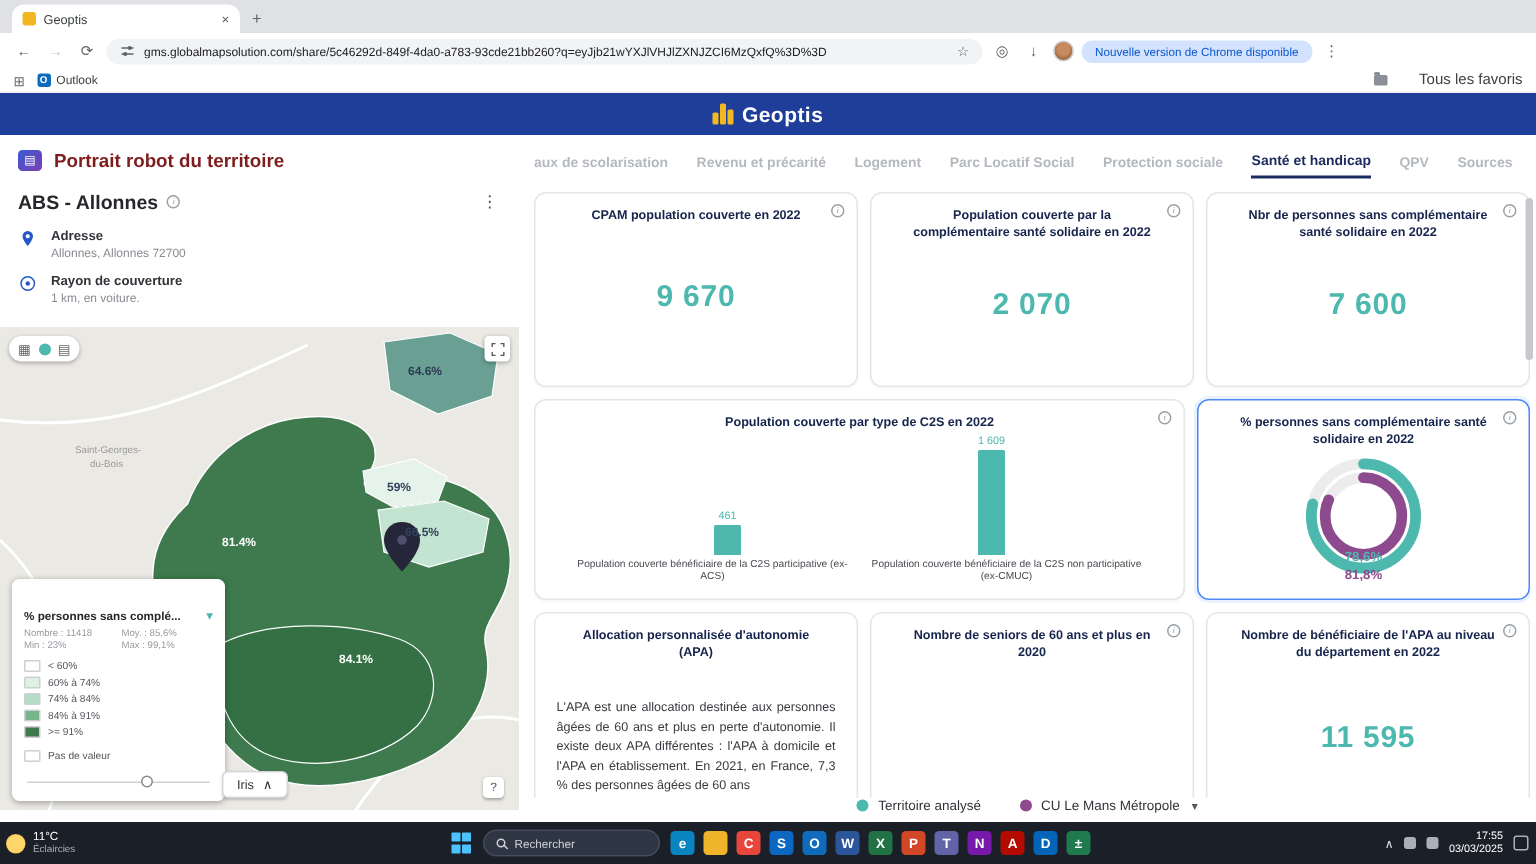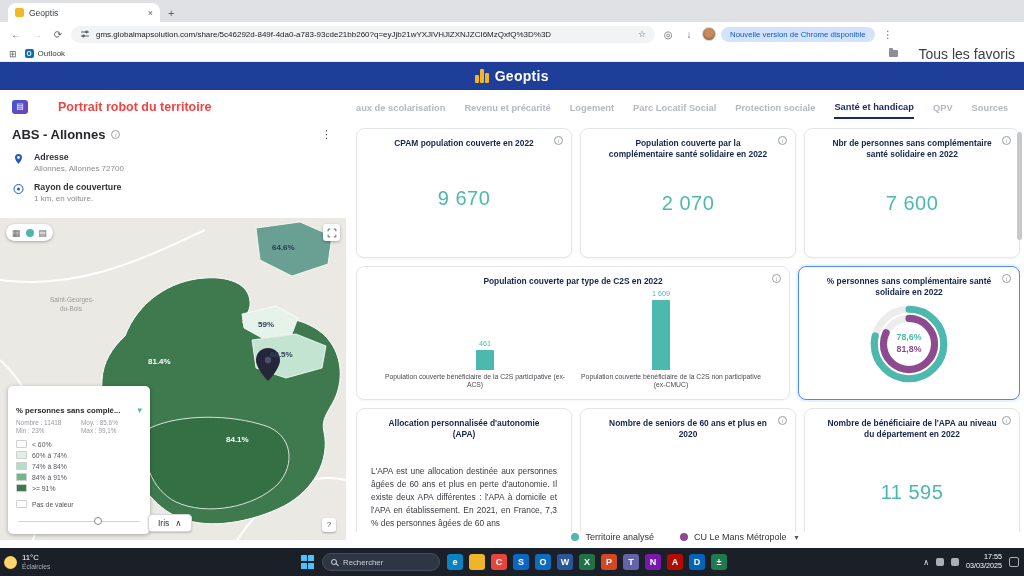--- a/index.html
+++ b/index.html
@@ -19,39 +19,39 @@
   .navic.dis { color:#c4c7cc; }
   .urlbar { width:584px; height:17px; background:#f1f3f4; border-radius:9px; display:flex; align-items:center; gap:6px; padding:0 9px; }
   .url-text { font-size:8px; color:#202124; flex:1; white-space:nowrap; overflow:hidden; }
   .star { font-size:9px; color:#5f6368; }
   .avatar { width:14px; height:14px; border-radius:50%; background:radial-gradient(circle at 50% 40%, #c98b5e 0 40%, #7a4a26 100%); border:1px solid #d0d0d0; }
   .update-pill { background:#d3e3fd; color:#0b57d0; font-size:7.8px; border-radius:9px; padding:3px 9px; white-space:nowrap; }
   .bookmarks { height:16px; background:#fff; display:flex; align-items:center; gap:8px; padding:0 9px; border-bottom:1px solid #ececec; }
   .apps { font-size:9px; color:#5f6368; }
   .bm { display:flex; align-items:center; gap:4px; font-size:8px; color:#3c4043; }
   .bm-ic { width:9px; height:9px; border-radius:2px; background:#0f6cbd; color:#fff; font-size:6.5px; line-height:9px; text-align:center; font-weight:bold; }
-  .fav-right { margin-left:auto; display:flex; align-items:center; gap:21px; font-size:14px; color:#3c4043; }
+  .fav-right { margin-left:auto; display:flex; align-items:center; gap:21px; font-size:10px; color:#3c4043; }
   .folder { width:9px; height:7px; background:#8a8f98; border-radius:1px; position:relative; }
   .folder::before { content:""; position:absolute; top:-2px; left:0; width:4px; height:2px; background:#8a8f98; border-radius:1px 1px 0 0; }
 
   
   .app-header { height:28px; background:#1e3e99; display:flex; align-items:center; justify-content:center; }
   .logo { display:flex; align-items:center; gap:6px; }
   .logo-bars { display:flex; align-items:flex-end; gap:1.5px; height:14px; }
   .logo-bars i { display:block; width:3.5px; background:#f2b824; border-radius:1px; }
   .logo-bars i:nth-child(1){height:8px;} .logo-bars i:nth-child(2){height:14px;} .logo-bars i:nth-child(3){height:10px;}
   .logo-text { color:#fff; font-weight:bold; font-size:14px; letter-spacing:.3px; }
 
   
   .content { display:flex; height:458px; background:#fff; }
   .left-panel { width:346px; flex:0 0 auto; display:flex; flex-direction:column; }
   .lp-head { padding:10px 12px 0 12px; }
   .lp-title-row { display:flex; align-items:center; gap:8px; }
   .lp-badge { width:16px; height:14px; border-radius:3px; background:linear-gradient(135deg,#3b5bd6,#7a3fb0); color:#fff; font-size:8px; line-height:14px; text-align:center; }
-  .lp-title { color:#ef4444; font-weight:bold; font-size:12.5px;margin-left:22px; }
+  .lp-title { color:#7f1d1d; font-weight:bold; font-size:12.5px; }
   .lp-territory-row { margin-top:13px; display:flex; align-items:center; gap:6px; }
   .lp-territory { font-weight:bold; font-size:13px; color:#26262b; }
   .info-i { display:inline-block; width:9px; height:9px; border:1px solid #9aa0a6; border-radius:50%; color:#9aa0a6; font-size:6px; line-height:8px; text-align:center; font-family:"Liberation Serif", serif; font-style:italic; }
   .kebab { margin-left:auto; color:#4a4a4a; font-size:11px; padding-right:2px; }
   .lp-address { margin-top:10px; }
   .addr-row { display:flex; gap:9px; margin-bottom:9px; align-items:flex-start; }
   .addr-ic { width:13px; flex:0 0 auto; padding-top:1px; }
   .addr-label { font-size:8.8px; font-weight:bold; color:#33333a; }
   .addr-value { font-size:8px; color:#8a8a92; margin-top:2px; }
 
@@ -85,30 +85,30 @@
   .tabs-bar { display:flex; align-items:center; gap:19px; height:24px; overflow:hidden; }
   .tab-item { font-size:9.3px; font-weight:bold; color:#b4b8bf; white-space:nowrap; padding-bottom:5px; }
   .tab-item.active { color:#1c2b5e; border-bottom:2px solid #1c2b5e; }
   .cards { margin-top:6px; height:404px; overflow:hidden; display:flex; flex-direction:column; gap:8px; }
   .crow { display:flex; gap:8px; }
   .card { position:relative; background:#fff; border:1px solid #e3e6ea; border-radius:8px; box-shadow:0 1px 2px rgba(0,0,0,.04); padding:9px 10px; flex:1; display:flex; flex-direction:column; }
   .crow1 .card { height:130px;justify-content:flex-end; }
   .crow2 { height:146px; }
   .crow3 .card { height:148px; }
   .card-title { font-size:8.4px; font-weight:bold; color:#16254d; text-align:center; padding:0 12px; line-height:1.3; }
-  .stat-value { flex:1; display:flex; align-items:center; justify-content:center; font-size:20px; font-weight:normal; color:#4cb8ae; letter-spacing:.5px; }
+  .stat-value { flex:1; display:flex; align-items:center; justify-content:center; font-size:20px; font-weight:bold; color:#4cb8ae; letter-spacing:.5px; }
   .card-wide { flex:2.06; }
   .card-selected { border:1.5px solid #4c8bf5; box-shadow:0 0 0 2px rgba(76,139,245,.12); }
   .bar-area { flex:1; display:flex; justify-content:space-around; align-items:flex-end; padding:0 30px; }
   .bar-group { display:flex; flex-direction:column; align-items:center; justify-content:flex-end; }
   .bar-value { font-size:7.2px; color:#4cb8ae; margin-bottom:2px; }
   .bar { width:18px; border-radius:1px 1px 0 0; }
   .bar-captions { display:flex; justify-content:space-around; padding:3px 10px 0 10px; }
   .bar-caption { width:46%; font-size:6.8px; color:#4a4a52; text-align:center; line-height:1.25; }
-  .donut-wrap { flex:1; position:relative; display:flex; align-items:center; justify-content:center; }
+  .donut-wrap { flex:1; position:relative; display:flex; align-items:flex-end; justify-content:center; }
   .donut-center { position:absolute; text-align:center; font-size:8.8px; font-weight:bold; line-height:1.35; }
   .apa-body { font-size:8.4px; color:#3a3a40; line-height:1.55; margin-top:25px; text-align:justify; padding:0 4px; }
   .compare-legend { position:absolute; left:0; right:0; bottom:3px; height:16px; display:flex; justify-content:center; align-items:center; gap:26px; }
   .cl-item { display:flex; align-items:center; gap:6px; font-size:9px; color:#33333a; }
   .cl-dot { width:8px; height:8px; border-radius:50%; }
   .cl-caret { color:#55555c; font-size:8px; margin-left:2px; }
   .scroll-thumb { position:absolute; right:2px; top:42px; width:5px; height:108px; background:#c6c8cc; border-radius:3px; }
 
   
   .taskbar { position:relative; height:28px; background:#1b2028; display:flex; align-items:center; }

